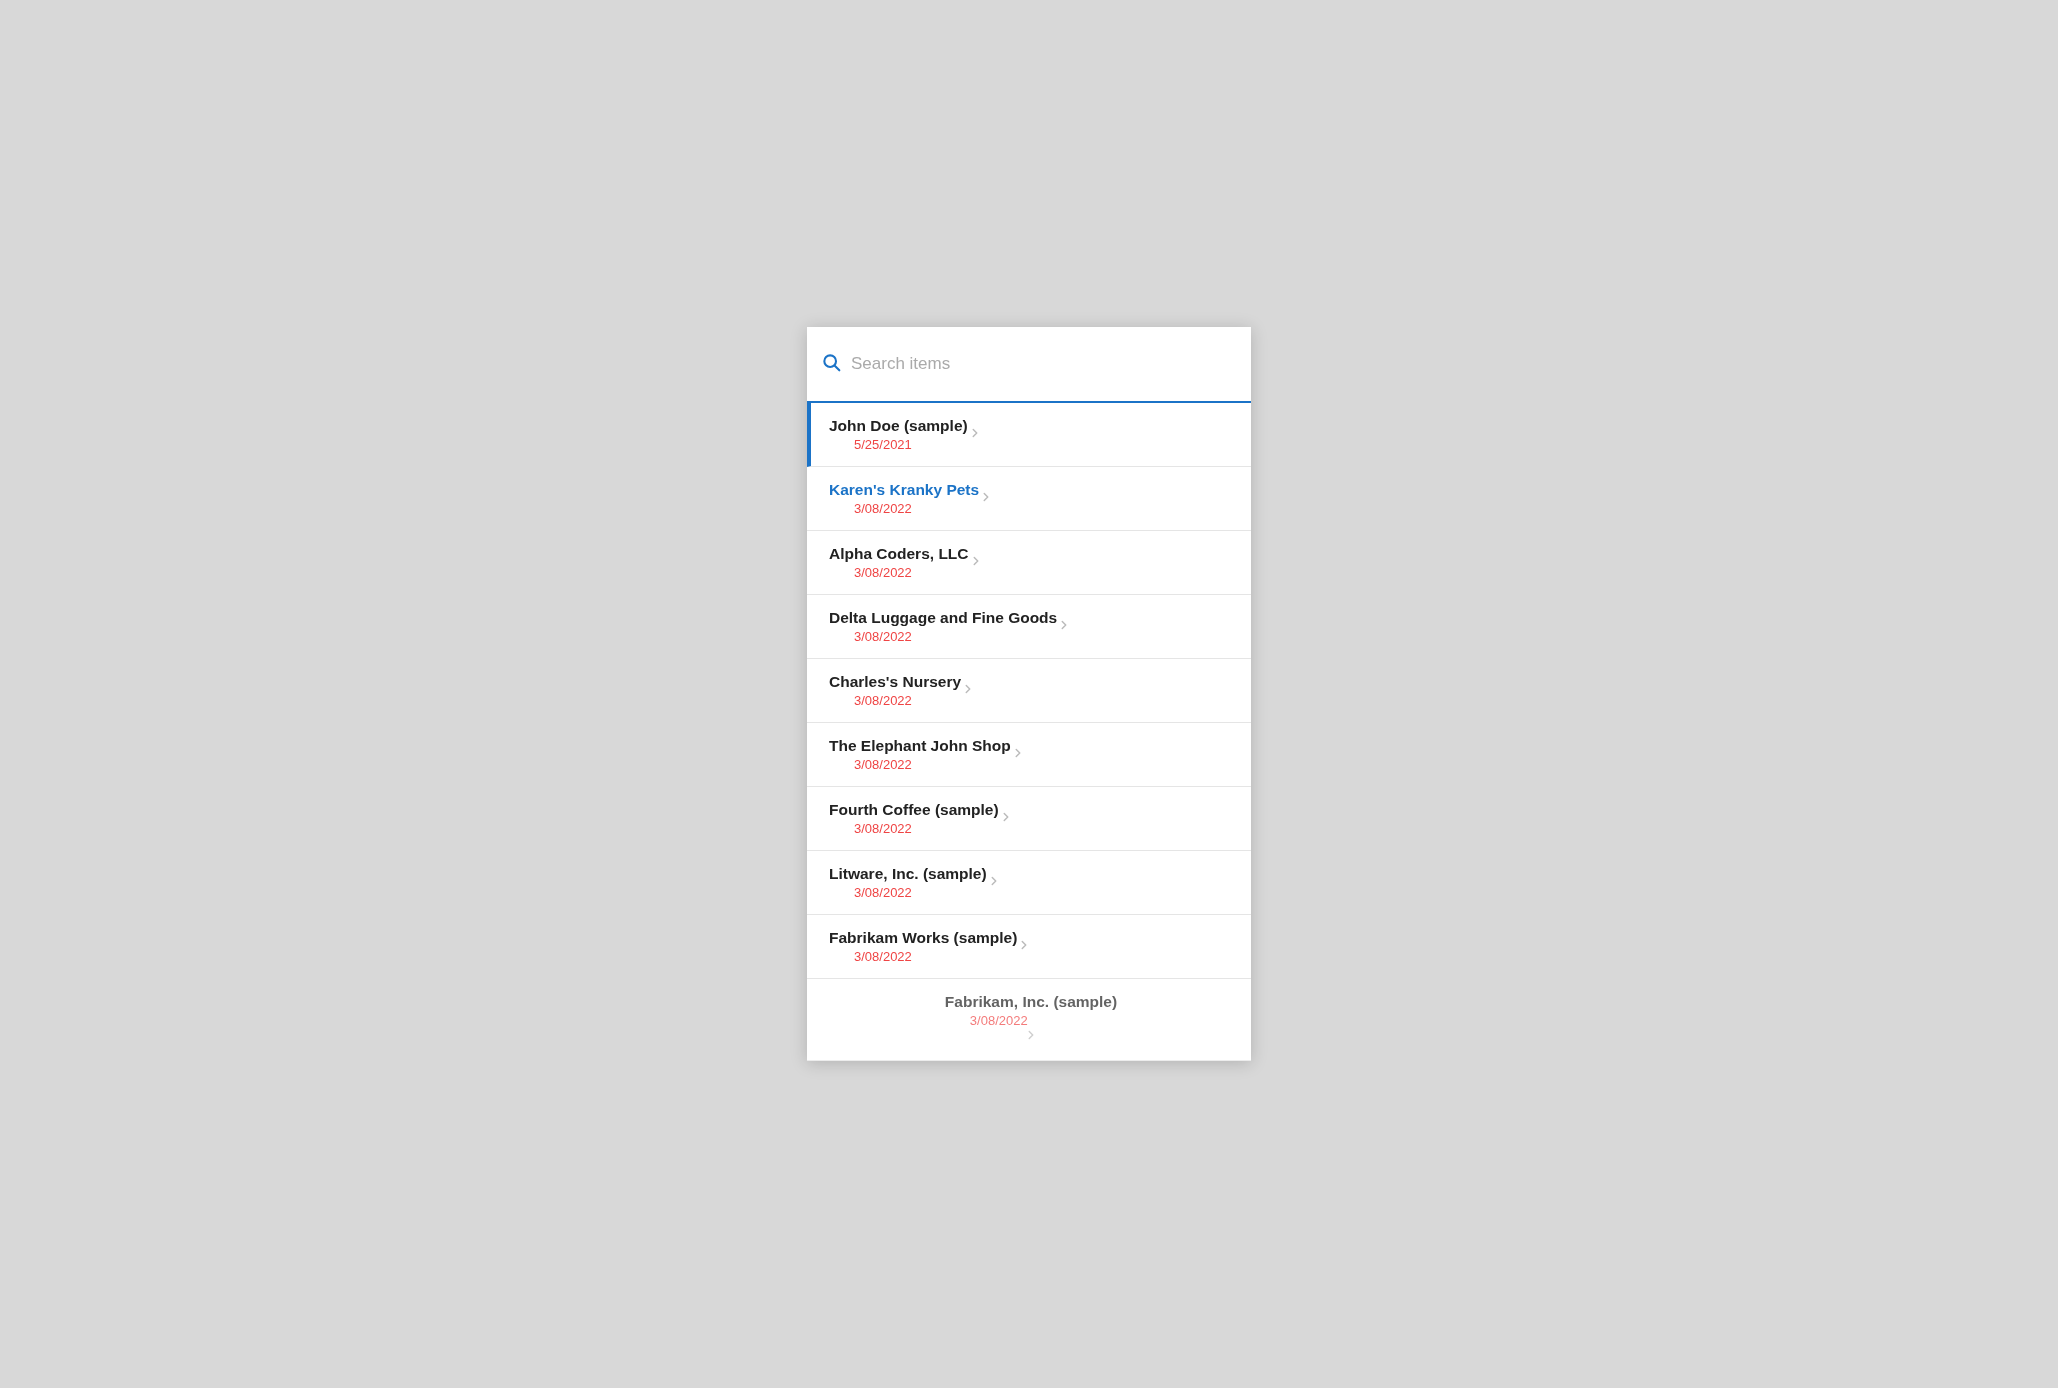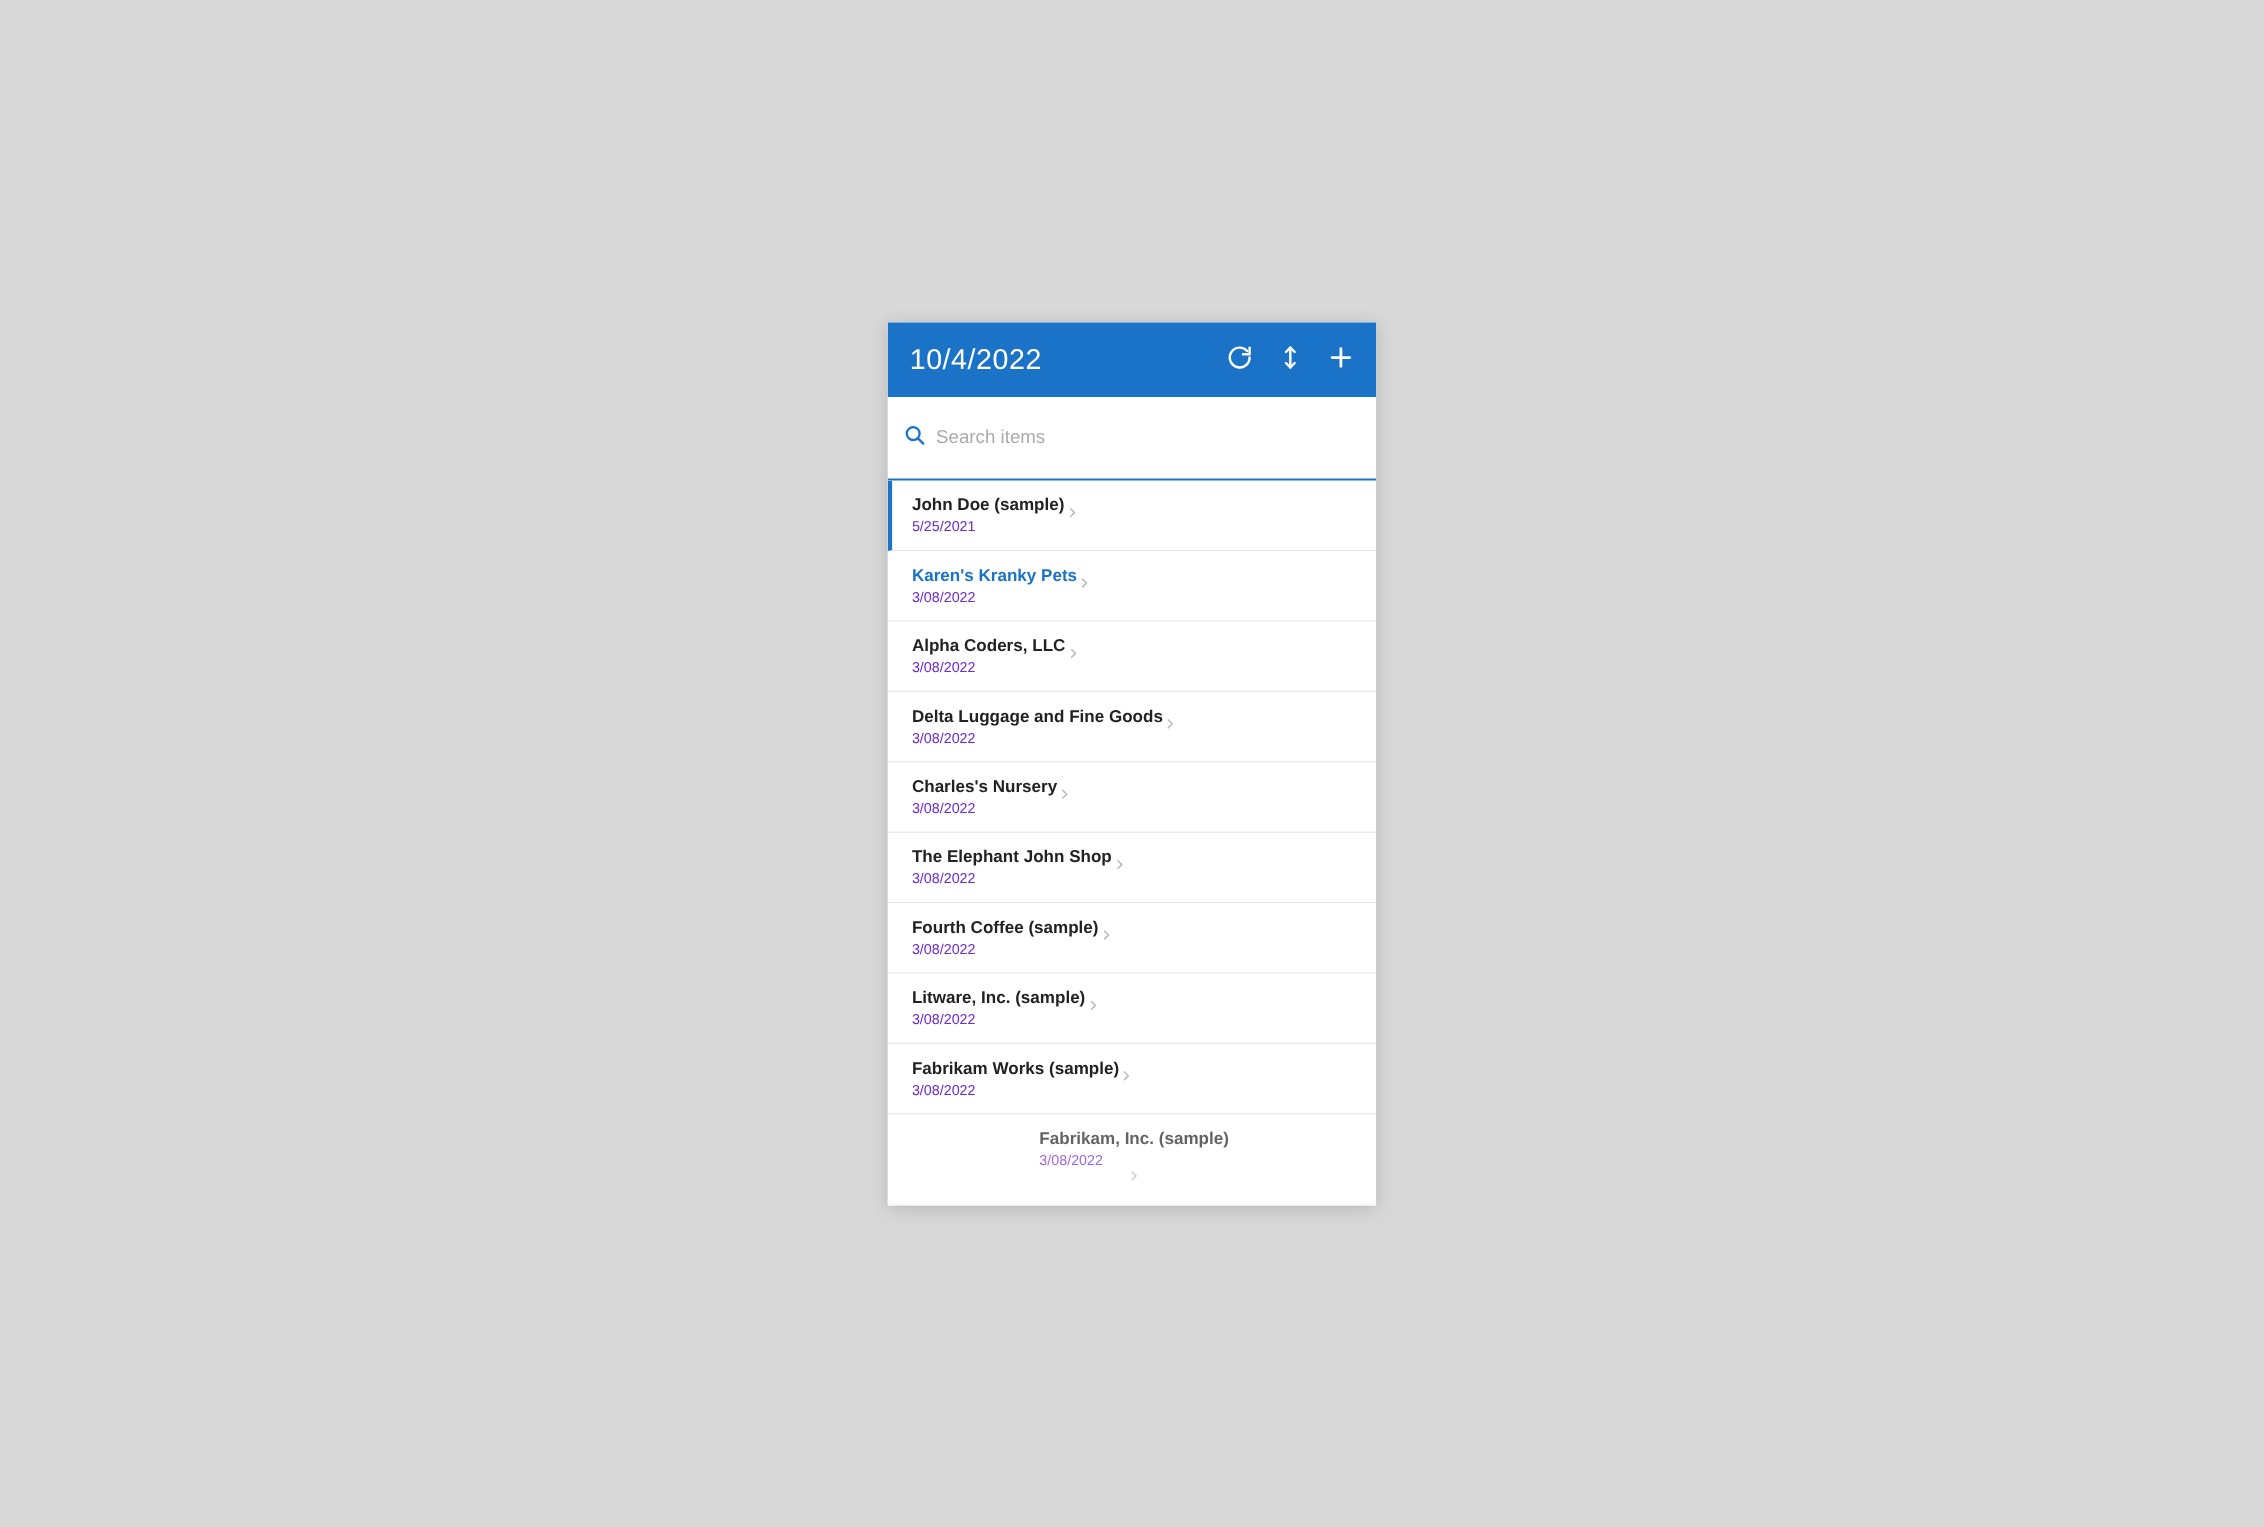--- a/index.html
+++ b/index.html
@@ -122,66 +122,41 @@
       color: #222;
     }
 
     .item-name.highlighted {
       color: #1b73c7;
       font-weight: 600;
     }
 
     .item-date {
       font-size: 13px;
-      color: #6d28d9;
+      color: #ef4444;
+      margin-left: 25px;
     }
 
     .chevron-icon {
       color: #bbb;
       font-size: 16px;
       flex-shrink: 0;
     }
 
     
     .list-item.partial {
       opacity: 0.7;
       flex-direction: column;
     }
   </style>
 </head>
 <body>
 
 <div class="app-container">
 
-  <div class="header">
-    <span class="header-title">10/4/2022</span>
-    <div class="header-actions">
-      <span class="header-icon" title="Refresh">
-        
-        <svg width="24" height="24" viewBox="0 0 24 24" fill="none" stroke="white" stroke-width="2.2" stroke-linecap="round" stroke-linejoin="round">
-          <path d="M21 12a9 9 0 1 1-2.2-5.9"></path>
-          <polyline points="21 3 21 9 15 9"></polyline>
-        </svg>
-      </span>
-      <span class="header-icon" title="Sort">
-        
-        <svg width="24" height="24" viewBox="0 0 24 24" fill="none" stroke="white" stroke-width="2.2" stroke-linecap="round" stroke-linejoin="round">
-          <line x1="12" y1="3" x2="12" y2="21"></line>
-          <polyline points="8 7 12 3 16 7"></polyline>
-          <polyline points="8 17 12 21 16 17"></polyline>
-        </svg>
-      </span>
-      <span class="header-icon" title="Add">
-        <svg width="24" height="24" viewBox="0 0 24 24" fill="none" stroke="white" stroke-width="2.5" stroke-linecap="round">
-          <line x1="12" y1="4" x2="12" y2="20"></line>
-          <line x1="4" y1="12" x2="20" y2="12"></line>
-        </svg>
-      </span>
-    </div>
-  </div>
 
   <div class="search-bar">
     <span class="search-icon-wrap">
       <svg width="20" height="20" viewBox="0 0 24 24" fill="none" stroke="#1b73c7" stroke-width="2.5" stroke-linecap="round" stroke-linejoin="round">
         <circle cx="11" cy="11" r="7"></circle>
         <line x1="16.5" y1="16.5" x2="22" y2="22"></line>
       </svg>
     </span>
     <input class="search-input" type="text" placeholder="Search items" style="">
   </div>

